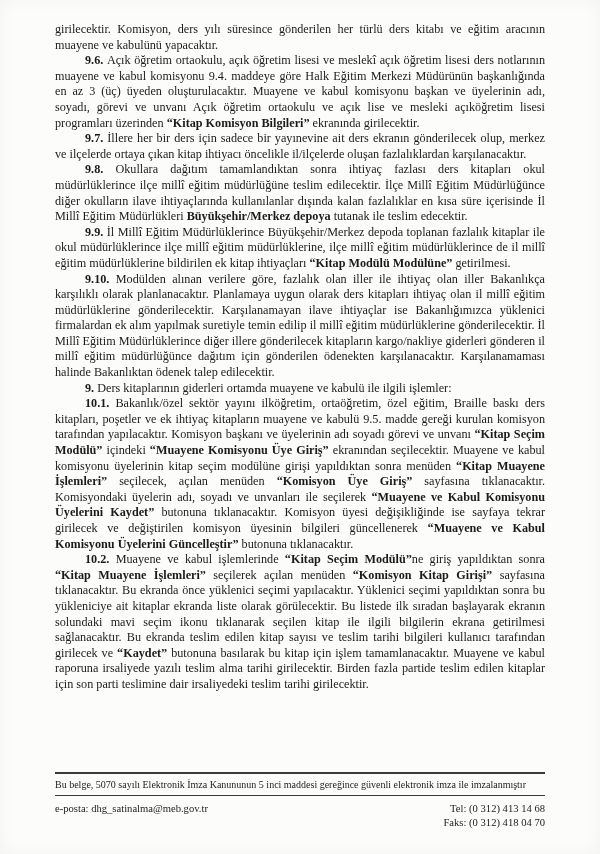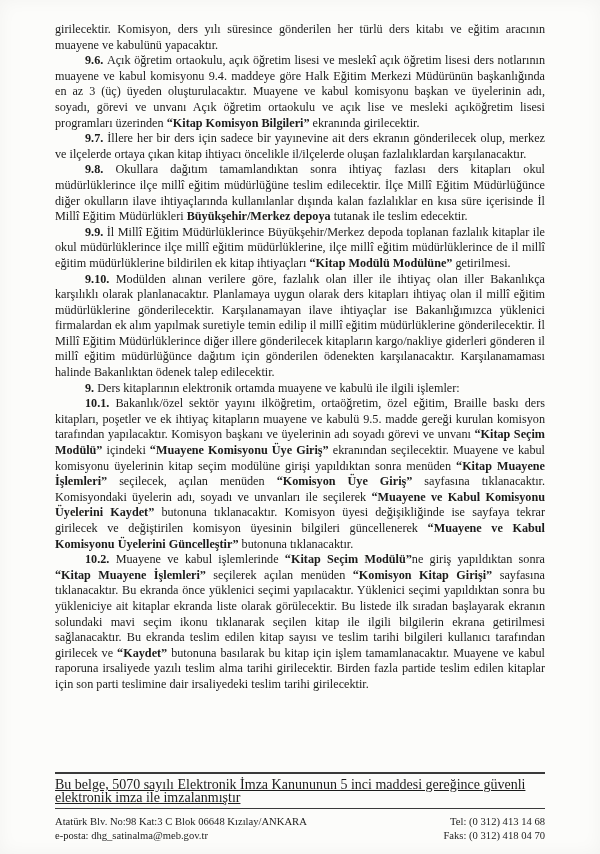--- a/index.html
+++ b/index.html
@@ -46,22 +46,21 @@
     border-top: 2px solid #3a3a3a;
     margin: 0 0 4px 0;
   }
   .rule-thin {
     border: none;
     border-top: 1.5px solid #3a3a3a;
     margin: 4px 0 6px 0;
   }
   .signature-note {
     margin: 0;
-    font-size: 14px;
-    text-decoration: underline;
+    font-size: 10px;
   }
   .address-block {
     display: flex;
     justify-content: space-between;
     align-items: flex-start;
   }
   .address-left p, .address-right p {
     margin: 0 0 1px 0;
   }
   .address-right { text-align: right; }
@@ -72,32 +71,31 @@
 <div class="page">
 
   <div class="doc-body">
 
   <p class="para"><span>girilecektir. Komisyon, ders yılı süresince gönderilen her türlü ders kitabı ve eğitim aracının muayene ve kabulünü yapacaktır.</span></p>
       <p class="para indent"><span class="bold">9.6. </span><span>Açık öğretim ortaokulu, açık öğretim lisesi ve meslekî açık öğretim lisesi ders notlarının muayene ve kabul komisyonu 9.4. maddeye göre Halk Eğitim Merkezi Müdürünün başkanlığında en az 3 (üç) üyeden oluşturulacaktır. Muayene ve kabul komisyonu başkan ve üyelerinin adı, soyadı, görevi ve unvanı Açık öğretim ortaokulu ve açık lise ve mesleki açıköğretim lisesi programları üzerinden </span><span class="bold">“Kitap Komisyon Bilgileri”</span><span> ekranında girilecektir.</span></p>
       <p class="para indent"><span class="bold">9.7. </span><span>İllere her bir ders için sadece bir yayınevine ait ders ekranın gönderilecek olup, merkez ve ilçelerde ortaya çıkan kitap ihtiyacı öncelikle il/ilçelerde oluşan fazlalıklardan karşılanacaktır.</span></p>
       <p class="para indent"><span class="bold">9.8. </span><span>Okullara dağıtım tamamlandıktan sonra ihtiyaç fazlası ders kitapları okul müdürlüklerince ilçe millî eğitim müdürlüğüne teslim edilecektir. İlçe Millî Eğitim Müdürlüğünce diğer okulların ilave ihtiyaçlarında kullanılanlar dışında kalan fazlalıklar en kısa süre içerisinde İl Millî Eğitim Müdürlükleri </span><span class="bold">Büyükşehir/Merkez depoya</span><span> tutanak ile teslim edecektir.</span></p>
       <p class="para indent"><span class="bold">9.9. </span><span>İl Millî Eğitim Müdürlüklerince Büyükşehir/Merkez depoda toplanan fazlalık kitaplar ile okul müdürlüklerince ilçe millî eğitim müdürlüklerine, ilçe millî eğitim müdürlüklerince de il millî eğitim müdürlüklerine bildirilen ek kitap ihtiyaçları </span><span class="bold">“Kitap Modülü Modülüne”</span><span> getirilmesi.</span></p>
       <p class="para indent"><span class="bold">9.10. </span><span>Modülden alınan verilere göre, fazlalık olan iller ile ihtiyaç olan iller Bakanlıkça karşılıklı olarak planlanacaktır. Planlamaya uygun olarak ders kitapları ihtiyaç olan il millî eğitim müdürlüklerine gönderilecektir. Karşılanamayan ilave ihtiyaçlar ise Bakanlığımızca yüklenici firmalardan ek alım yapılmak suretiyle temin edilip il millî eğitim müdürlüklerine gönderilecektir. İl Millî Eğitim Müdürlüklerince diğer illere gönderilecek kitapların kargo/nakliye giderleri gönderen il millî eğitim müdürlüğünce dağıtım için gönderilen ödenekten karşılanacaktır. Karşılanamaması halinde Bakanlıktan ödenek talep edilecektir.</span></p>
-      <p class="para indent"><span class="bold">9. </span><span>Ders kitaplarının elektronik ortamda muayene ve kabulü ile ilgili işlemler:</span></p>
+      <p class="para indent"><span class="bold">9. </span><span>Ders kitaplarının giderleri ortamda muayene ve kabulü ile ilgili işlemler:</span></p>
       <p class="para indent"><span class="bold">10.1. </span><span>Bakanlık/özel sektör yayını ilköğretim, ortaöğretim, özel eğitim, Braille baskı ders kitapları, poşetler ve ek ihtiyaç kitapların muayene ve kabulü 9.5. madde gereği kurulan komisyon tarafından yapılacaktır. Komisyon başkanı ve üyelerinin adı soyadı görevi ve unvanı </span><span class="bold">“Kitap Seçim Modülü”</span><span> içindeki </span><span class="bold">“Muayene Komisyonu Üye Giriş”</span><span> ekranından seçilecektir. Muayene ve kabul komisyonu üyelerinin kitap seçim modülüne girişi yapıldıktan sonra menüden </span><span class="bold">“Kitap Muayene İşlemleri”</span><span> seçilecek, açılan menüden </span><span class="bold">“Komisyon Üye Giriş”</span><span> sayfasına tıklanacaktır. Komisyondaki üyelerin adı, soyadı ve unvanları ile seçilerek </span><span class="bold">“Muayene ve Kabul Komisyonu Üyelerini Kaydet”</span><span> butonuna tıklanacaktır. Komisyon üyesi değişikliğinde ise sayfaya tekrar girilecek ve değiştirilen komisyon üyesinin bilgileri güncellenerek </span><span class="bold">“Muayene ve Kabul Komisyonu Üyelerini Güncelleştir”</span><span> butonuna tıklanacaktır.</span></p>
       <p class="para indent"><span class="bold">10.2. </span><span>Muayene ve kabul işlemlerinde </span><span class="bold">“Kitap Seçim Modülü”</span><span>ne giriş yapıldıktan sonra </span><span class="bold">“Kitap Muayene İşlemleri”</span><span> seçilerek açılan menüden </span><span class="bold">“Komisyon Kitap Girişi”</span><span> sayfasına tıklanacaktır. Bu ekranda önce yüklenici seçimi yapılacaktır.  Yüklenici seçimi yapıldıktan sonra bu yükleniciye ait kitaplar ekranda liste olarak görülecektir. Bu listede ilk sıradan başlayarak ekranın solundaki mavi seçim ikonu tıklanarak seçilen kitap ile ilgili bilgilerin ekrana getirilmesi sağlanacaktır. Bu ekranda teslim edilen kitap sayısı ve teslim tarihi bilgileri kullanıcı tarafından girilecek ve </span><span class="bold">“Kaydet”</span><span> butonuna basılarak bu kitap için işlem tamamlanacaktır. Muayene ve kabul raporuna irsaliyede yazılı teslim alma tarihi girilecektir. Birden fazla partide teslim edilen kitaplar için son parti teslimine dair irsaliyedeki teslim tarihi girilecektir.</span></p>
     </div>
 
   <div class="footer">
     <hr class="rule-thick">
     <p class="signature-note">Bu belge, 5070 sayılı Elektronik İmza Kanununun 5 inci maddesi gereğince güvenli elektronik imza ile imzalanmıştır</p>
     <hr class="rule-thin">
     <div class="address-block">
       <div class="address-left">
-        <p>Atatürk Blv. No:98 Kat:3 C Blok 06648 Kızılay/ANKARA</p>
         <p>e-posta: dhg_satinalma@meb.gov.tr</p>
       </div>
       <div class="address-right">
         <p>Tel: (0 312) 413 14 68</p>
         <p>Faks: (0 312) 418 04 70</p>
       </div>
     </div>
   </div>
 
 </div>

